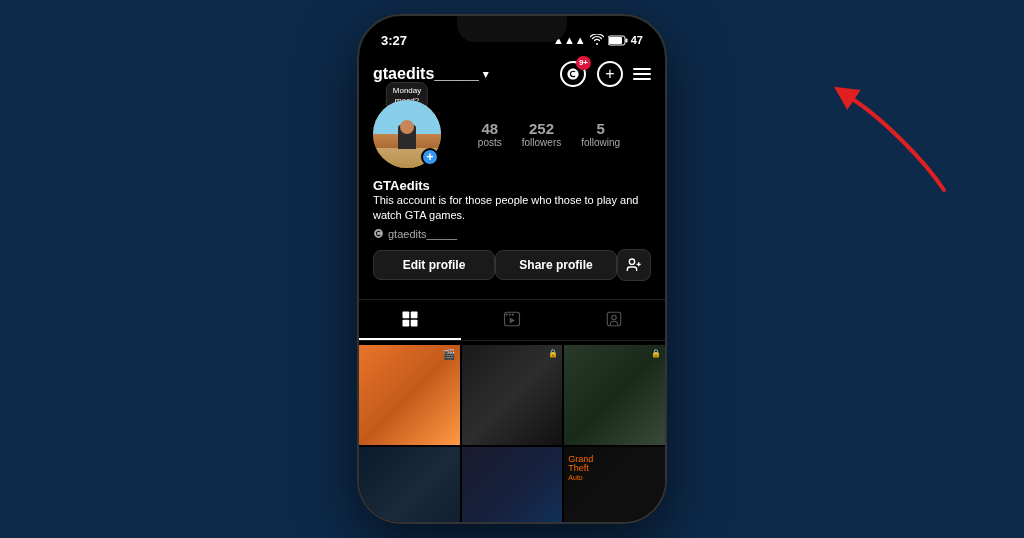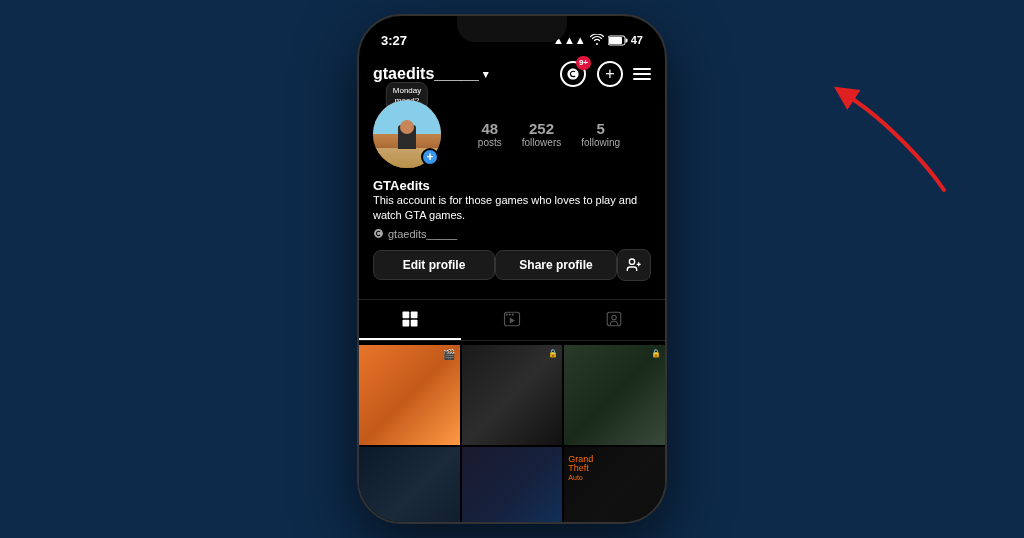--- a/index.html
+++ b/index.html
@@ -464,21 +464,21 @@
             </div>
             <div class="stat-item">
               <span class="stat-number">5</span>
               <span class="stat-label">following</span>
             </div>
           </div>
         </div>
 
         <div class="bio-section">
           <div class="display-name">GTAedits</div>
-          <div class="bio-text">This account is for those games who loves to play and watch GTA games.</div>
+          <div class="bio-text">This account is for those people who those to play and watch GTA games.</div>
           <div class="threads-link">
             <span class="threads-link-icon">
               <svg width="11" height="11" viewBox="0 0 20 20">
                 <path d="M10 2c-4.4 0-8 3.6-8 8s3.6 8 8 8 8-3.6 8-8-3.6-8-8-8zm3.5 11.5c-.8.8-1.9 1.3-3.2 1.3-2.7 0-4.8-2.1-4.8-4.8s2.1-4.8 4.8-4.8c1.3 0 2.4.5 3.2 1.3l-1.1 1.1c-.5-.5-1.3-.9-2.1-.9-1.7 0-3.1 1.4-3.1 3.1s1.4 3.1 3.1 3.1c.8 0 1.6-.4 2.1-.9l1.1 1.5z" fill="#aaa"></path>
               </svg>
             </span>
             <span>gtaedits_____</span>
           </div>
         </div>
 

